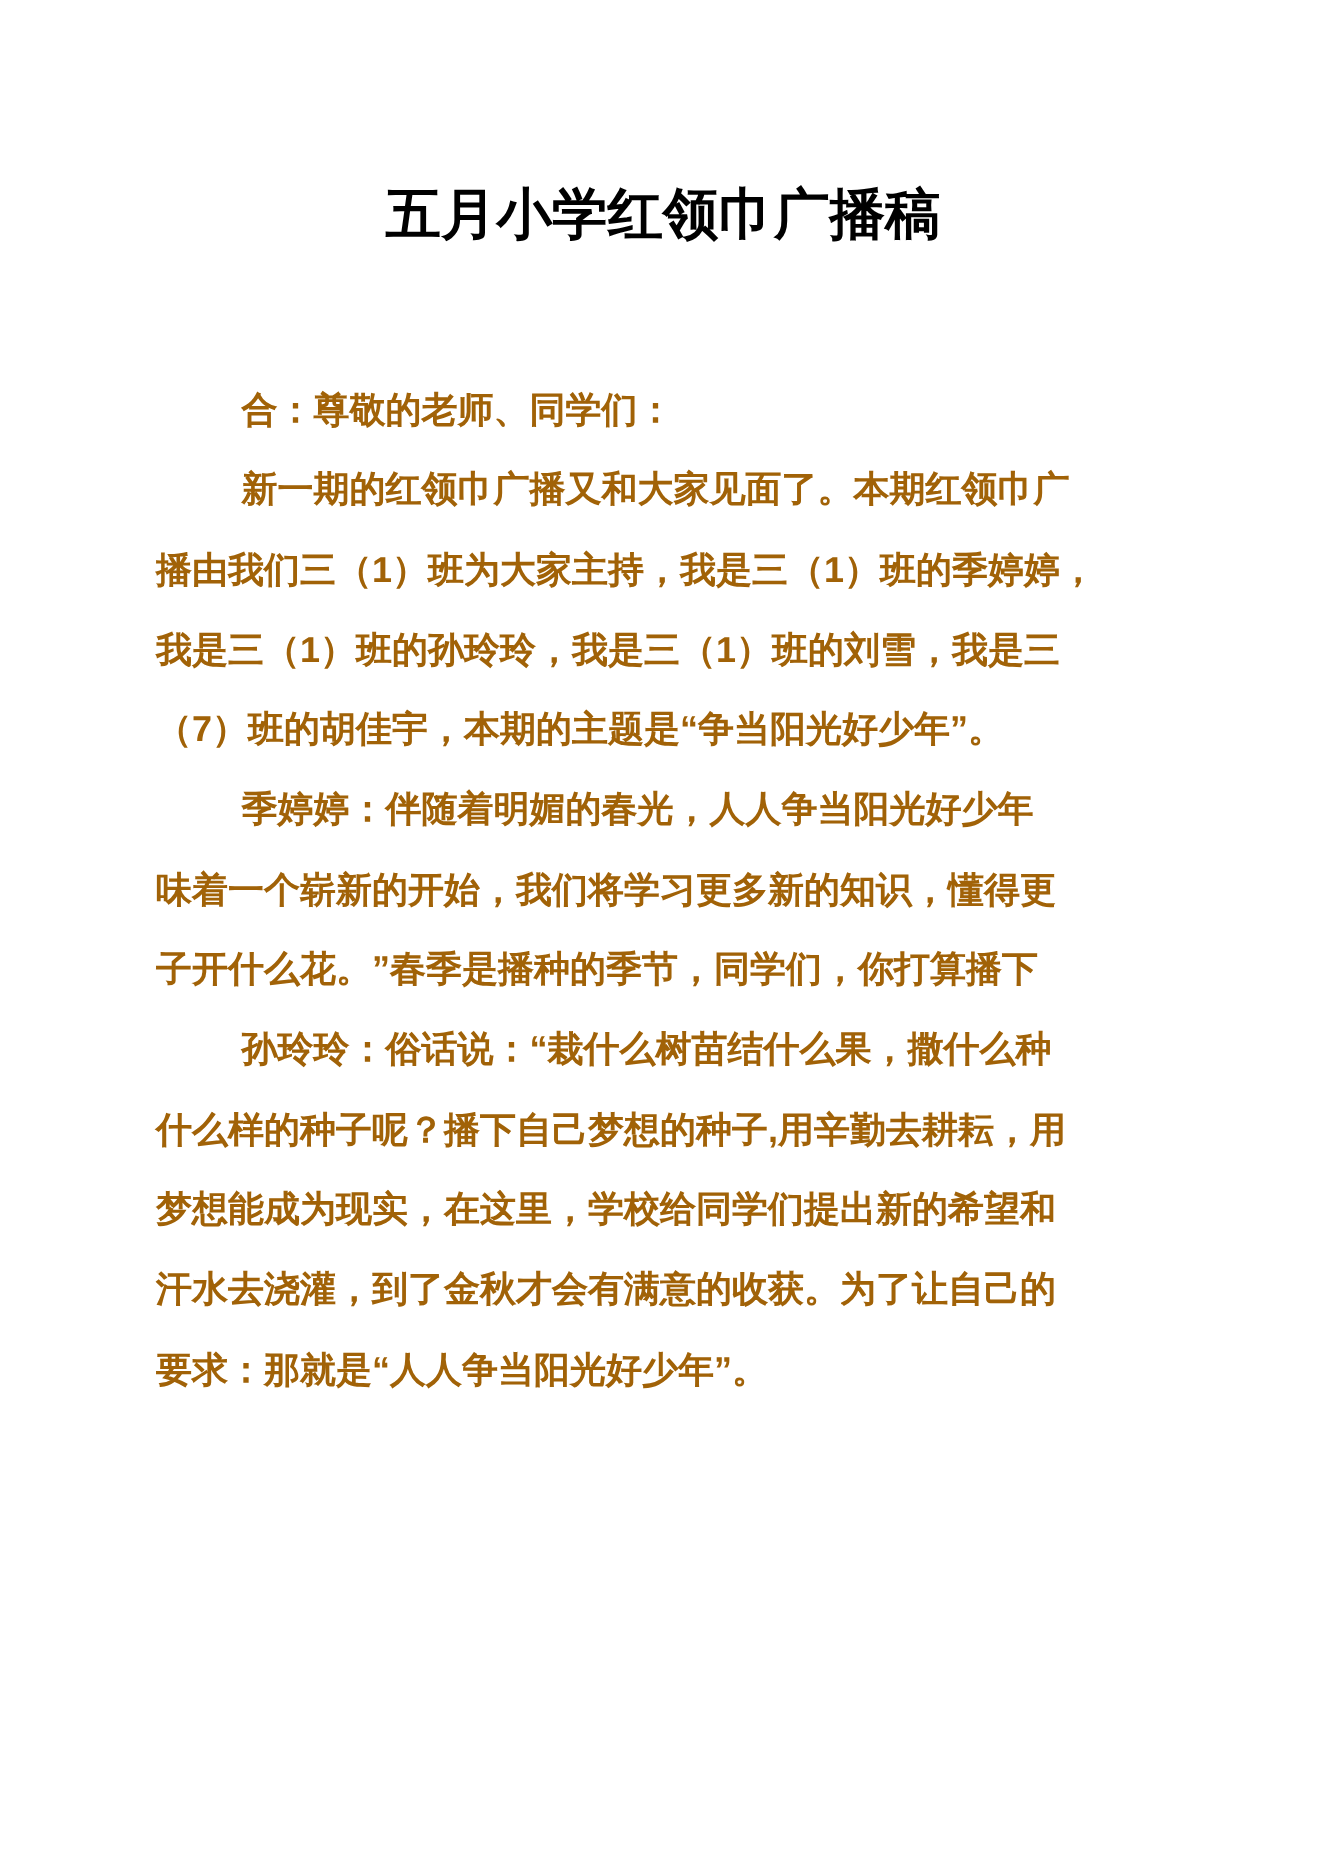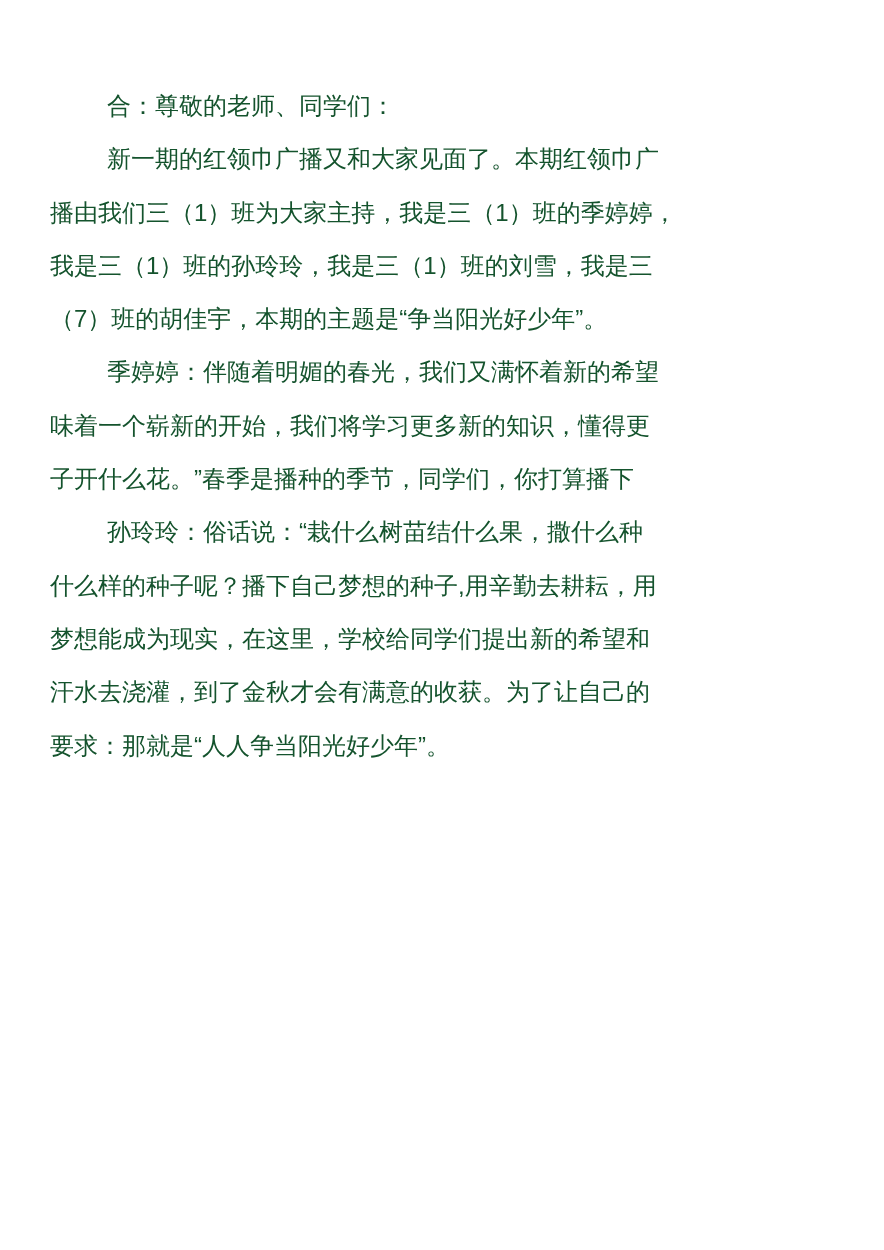--- a/index.html
+++ b/index.html
@@ -20,46 +20,47 @@
     margin: 0;
     padding-top: 118px;
     text-align: center;
     font-size: 37px;
     line-height: 50px;
     font-weight: 700;
     color: #000000;
   }
   .doc-body {
     margin-top: 79px;
-    margin-left: 50px;
+    margin-left: 104px;
     margin-right: 60px;
     font-size: 24px;
     line-height: 53.3px;
-    font-weight: 400;
+    font-weight: 700;
     white-space: nowrap;
-    color: #14532d;
+    color: #a16207;
   }
   .text-line {
     height: 53.3px;
   }
   .text-line.first-line {
     padding-left: 57px; 
   }
 </style>
 </head>
 <body>
 
 <div class="page">
+  <h1 class="doc-title">五月小学红领巾广播稿</h1>
   <div class="doc-body" id="doc-body">
       <div class="text-line first-line">合：尊敬的老师、同学们：</div>
       <div class="text-line first-line">新一期的红领巾广播又和大家见面了。本期红领巾广</div>
       <div class="text-line">播由我们三（1）班为大家主持，我是三（1）班的季婷婷，</div>
       <div class="text-line">我是三（1）班的孙玲玲，我是三（1）班的刘雪，我是三</div>
       <div class="text-line">（7）班的胡佳宇，本期的主题是“争当阳光好少年”。</div>
-      <div class="text-line first-line">季婷婷：伴随着明媚的春光，我们又满怀着新的希望</div>
+      <div class="text-line first-line">季婷婷：伴随着明媚的春光，人人争当阳光好少年</div>
       <div class="text-line">味着一个崭新的开始，我们将学习更多新的知识，懂得更</div>
       <div class="text-line">子开什么花。”春季是播种的季节，同学们，你打算播下</div>
       <div class="text-line first-line">孙玲玲：俗话说：“栽什么树苗结什么果，撒什么种</div>
       <div class="text-line">什么样的种子呢？播下自己梦想的种子,用辛勤去耕耘，用</div>
       <div class="text-line">梦想能成为现实，在这里，学校给同学们提出新的希望和</div>
       <div class="text-line">汗水去浇灌，到了金秋才会有满意的收获。为了让自己的</div>
       <div class="text-line">要求：那就是“人人争当阳光好少年”。</div>
     </div>
 </div>
 

